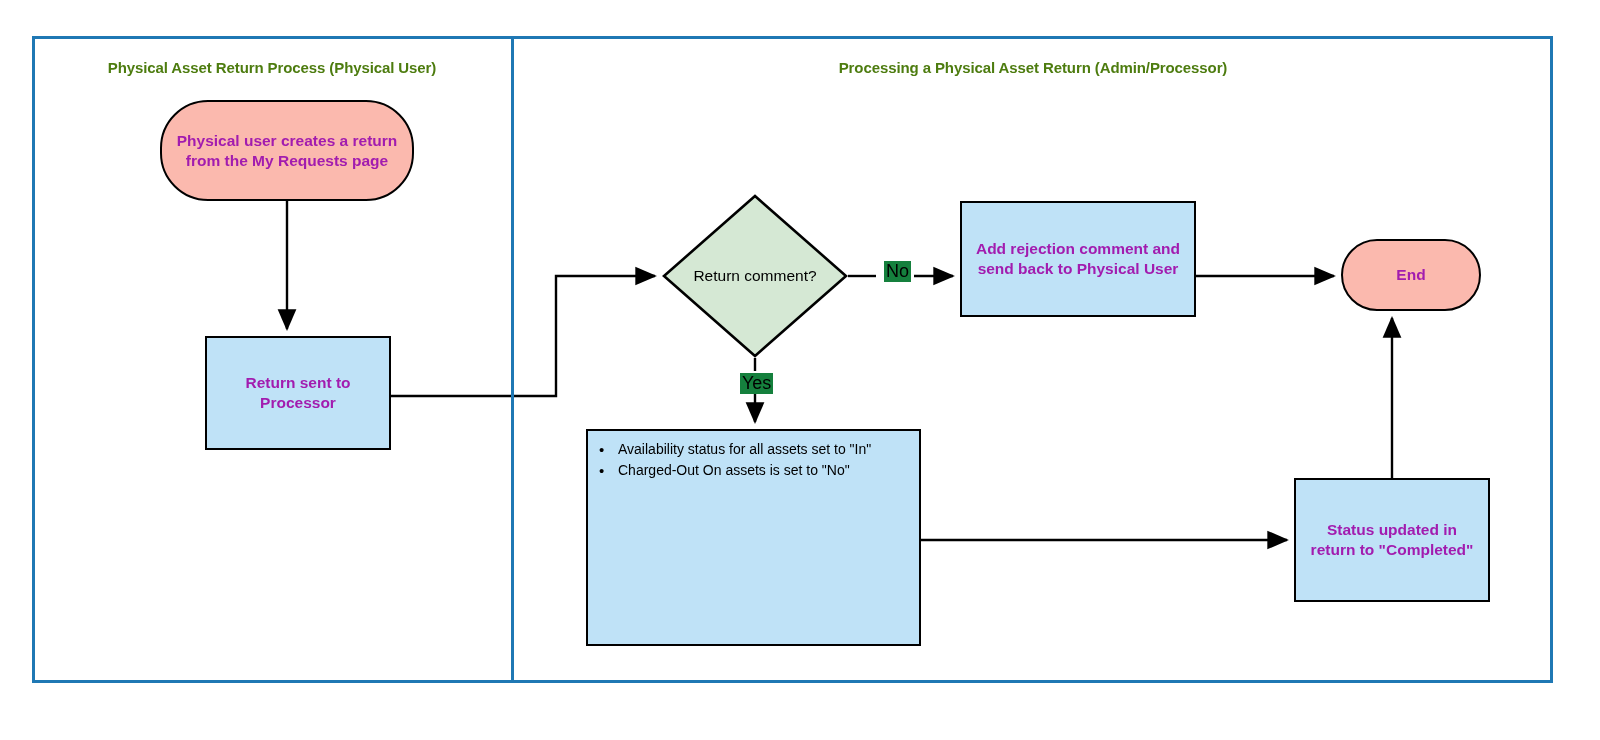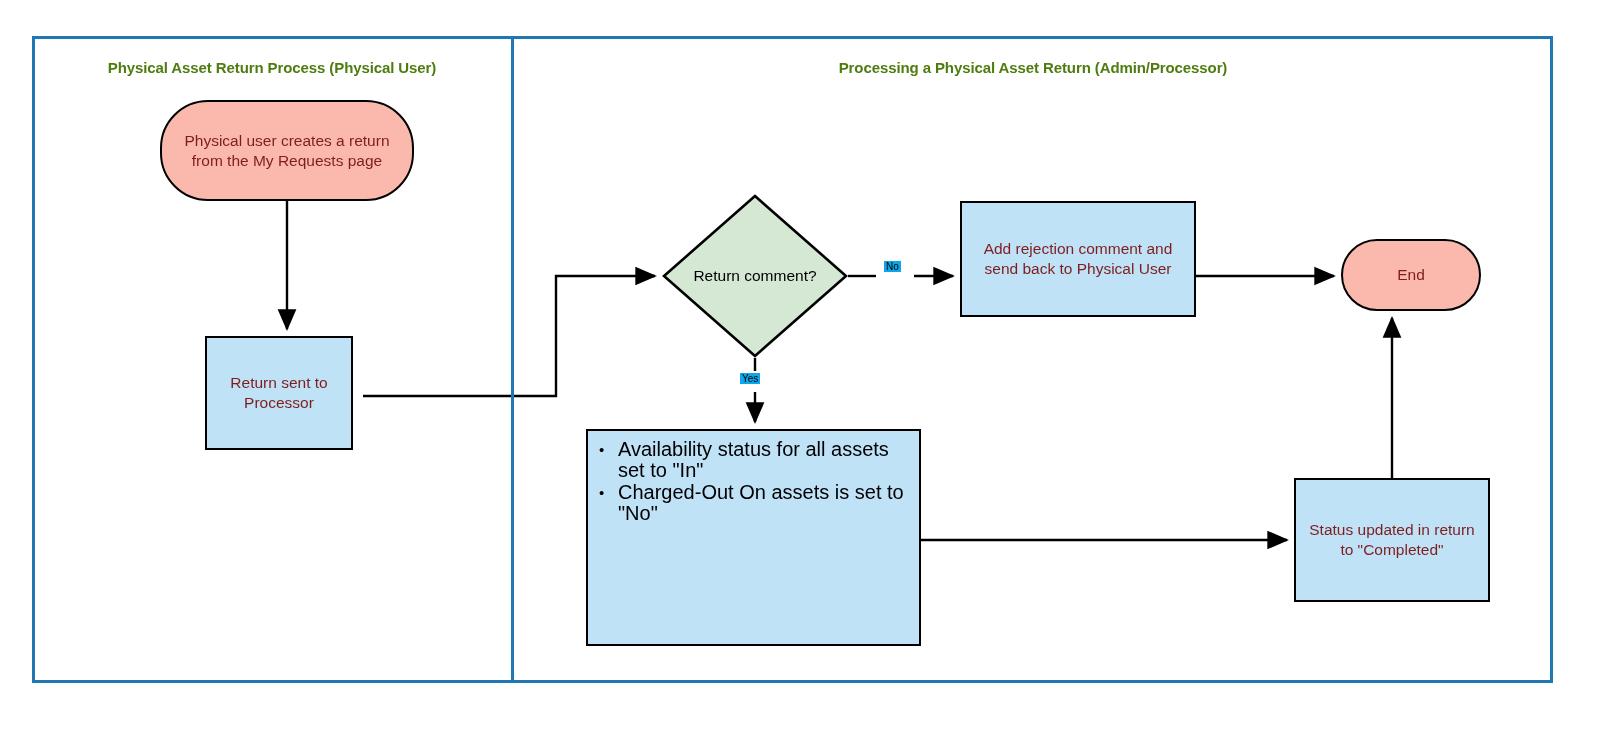--- a/index.html
+++ b/index.html
@@ -50,36 +50,37 @@
   #lane-title-left { left: 60px; top: 59px; width: 424px; }
   #lane-title-right { left: 520px; top: 59px; width: 1026px; }
 
   .node {
     position: absolute;
     box-sizing: border-box;
     display: flex;
     align-items: center;
     justify-content: center;
     text-align: center;
-    color: #7f1d1d;
+    color: #a21caf;
     font-size: 15.5px;
     line-height: 20px;
     border: 2px solid #000000;
+    font-weight: bold;
   }
   .node.terminator {
     background: #fbb9ae;
     border-radius: 48px;
   }
   .node.process {
     background: #bfe2f7;
   }
   .node .label { padding: 0 10px; }
 
   #node-start { left: 160px; top: 100px; width: 254px; height: 101px; }
-  #node-return-sent { left: 205px; top: 336px; width: 148px; height: 114px; }
+  #node-return-sent { left: 205px; top: 336px; width: 186px; height: 114px; }
   #node-rejection { left: 960px; top: 201px; width: 236px; height: 116px; }
   #node-end { left: 1341px; top: 239px; width: 140px; height: 72px; text-align: right; }
   #node-status-updated { left: 1294px; top: 478px; width: 196px; height: 124px; }
 
   
   #node-decision {
     position: absolute;
     left: 662px;
     top: 194px;
     width: 186px;
@@ -111,39 +112,39 @@
     border: 2px solid #000000;
     box-sizing: border-box;
   }
   #node-bullets ul {
     margin: 0;
     padding: 8px 8px 0 30px;
     list-style: none;
   }
   #node-bullets li {
     position: relative;
-    font-size: 20px;
+    font-size: 14px;
     line-height: 21.3px;
     color: #000000;
     margin: 0;
     padding-left: 0;
   }
   #node-bullets li::before {
     content: "\2022";
     position: absolute;
     left: -19px;
     top: 0;
     font-size: 15px;
   }
 
   .edge-label {
     position: absolute;
-    font-size: 10px;
+    font-size: 18px;
     color: #000000;
-    background: #0ea5e9;
+    background: #15803d;
     padding: 0 2px;
     white-space: nowrap;
   }
   #edge-label-no { left: 884px; top: 261px; }
   #edge-label-yes { left: 740px; top: 373px; }
 </style>
 </head>
 <body>
 
 <svg id="canvas" viewBox="0 0 1600 740" width="1600" height="740" xmlns="http://www.w3.org/2000/svg">

